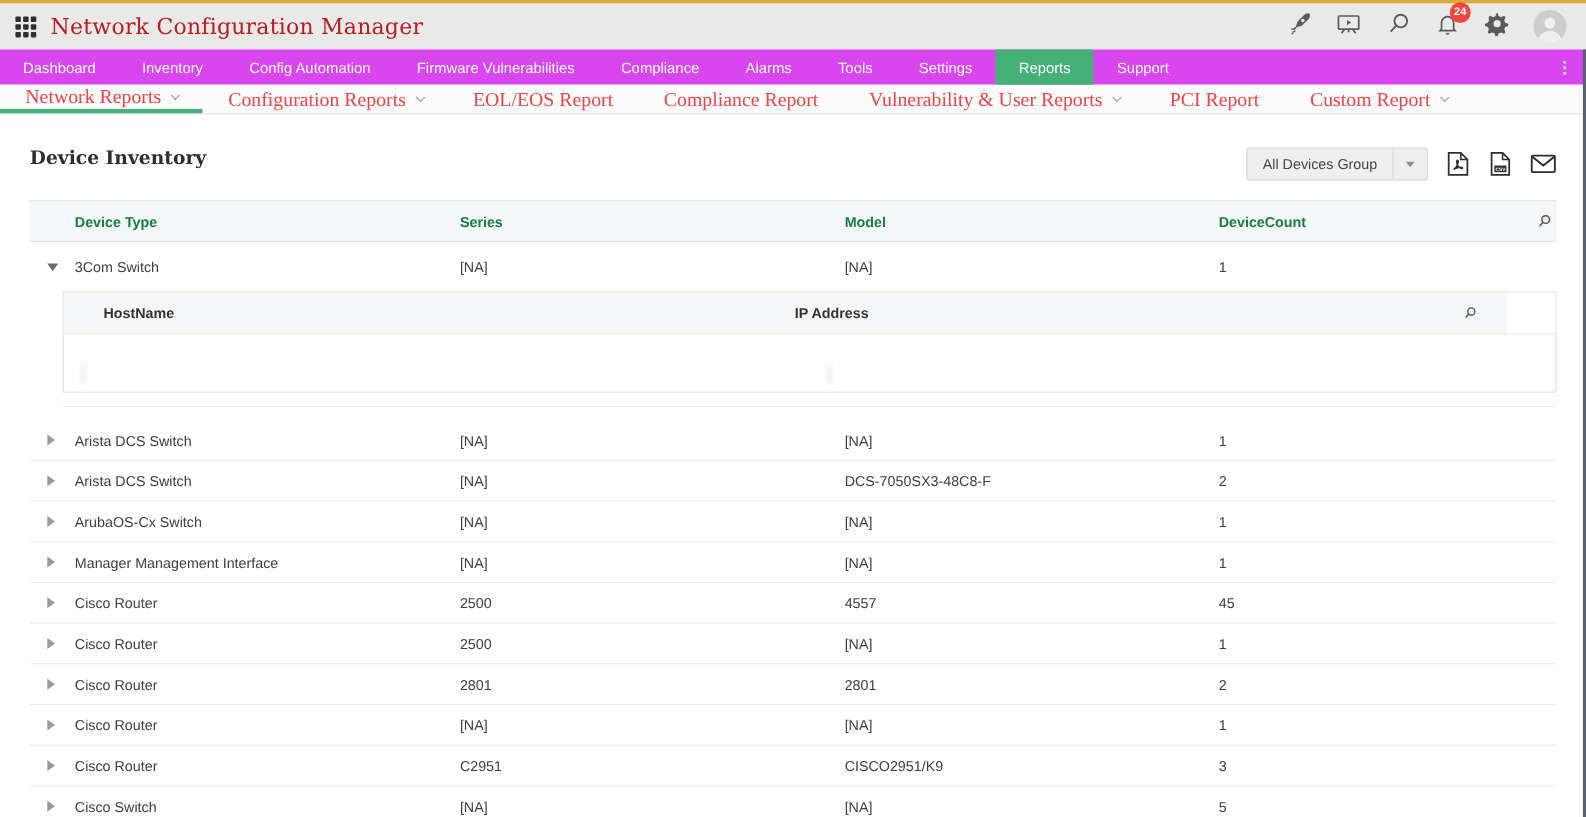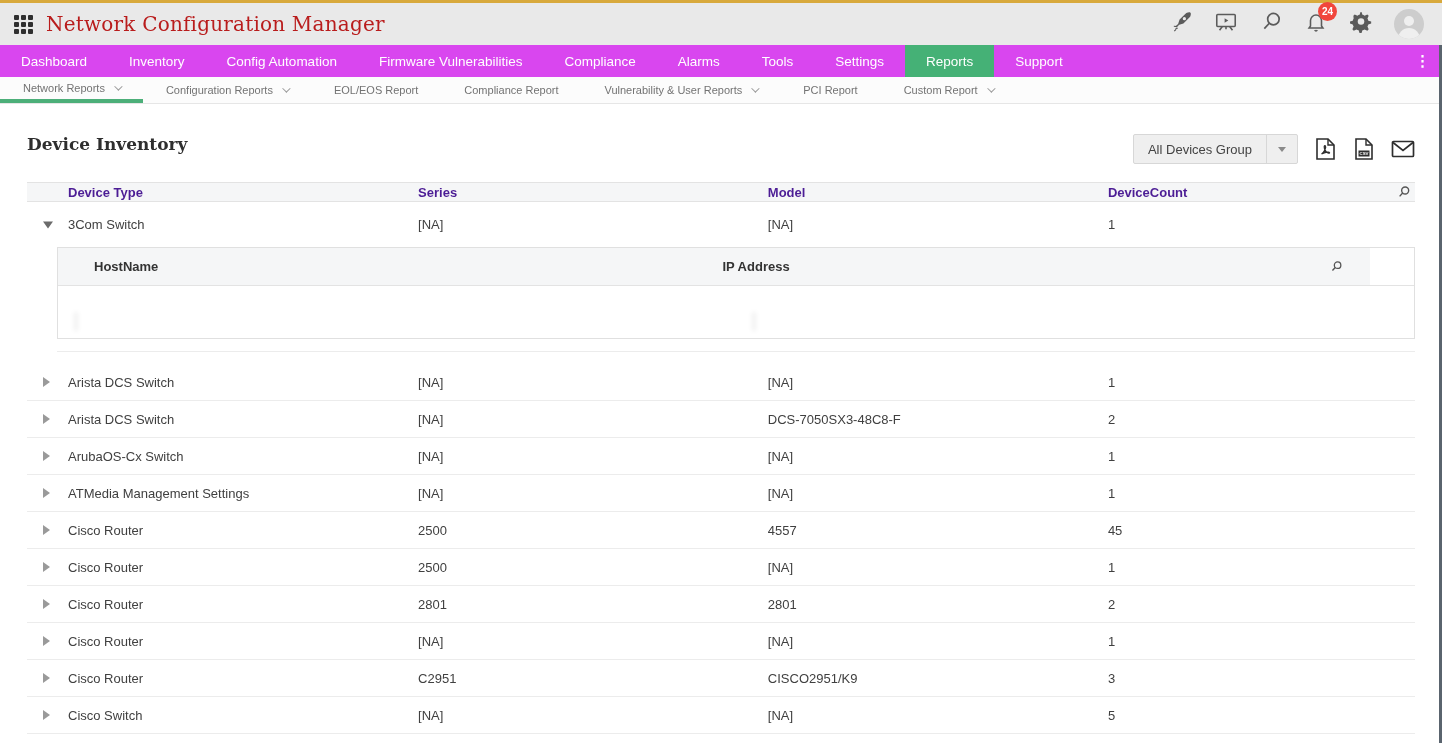--- a/index.html
+++ b/index.html
@@ -26,22 +26,22 @@
   
   .nav { height:32px; background:#d946ef; display:flex; align-items:stretch; color:#fff; }
   .nav-item { display:flex; align-items:center; padding:0 21px; font-size:13.5px; cursor:pointer; }
   .nav-item.active { background:#45b176; }
   .nav-kebab { margin-left:auto; display:flex; align-items:center; padding:0 12px;
     font-size:15px; font-weight:bold; letter-spacing:0; cursor:pointer; }
 
   
   .subnav { height:27px; background:#fcfcfc; border-bottom:1px solid #e6e6e6;
     display:flex; align-items:stretch; }
-  .subnav-item { display:flex; align-items:center; gap:9px; padding:0 23px; color:#737373;
-    font-size:11px; cursor:pointer; position:relative; }
+  .subnav-item { display:flex; align-items:center; gap:9px; padding:0 23px; color:#ef4444;
+    font-size:18px; cursor:pointer; position:relative;font-family:Liberation Serif, serif; }
   .subnav-item.active { border-bottom:4px solid #4caf79; }
   .caret { width:6px; height:6px; border-right:1.4px solid #9a9a9a; border-bottom:1.4px solid #9a9a9a;
     transform:rotate(45deg) translateY(-2px); }
 
   
   .page-head { display:flex; align-items:flex-start; padding:30px 27px 18px 27px; }
   .page-title { font-family:"DejaVu Serif","Liberation Serif",serif; font-weight:bold;
     font-size:17px; color:#2e2e2e; }
   .head-controls { margin-left:auto; display:flex; align-items:center; gap:15px; }
   .group-select { display:flex; align-items:stretch; height:30px; background:#efefef;
@@ -49,23 +49,23 @@
   .group-select .gs-label { display:flex; align-items:center; padding:0 14px; min-width:123px; color:#444; }
   .group-select .gs-arrow { width:31px; border-left:1px solid #d7d7d7; display:flex;
     align-items:center; justify-content:center; }
   .gs-arrow i { width:0; height:0; border-left:4px solid transparent; border-right:4px solid transparent;
     border-top:5px solid #8a8a8a; }
   .exp-ic { width:24px; height:24px; color:#2e2e2e; cursor:pointer; display:flex;
     align-items:center; justify-content:center; }
 
   
   .tbl { margin:0 27px 0 27px; }
-  .thead { display:grid; grid-template-columns:27.6% 25.2% 24.5% 1fr 30px; height:20px;
+  .thead { display:grid; grid-template-columns:27.6% 25.2% 24.5% 1fr 30px; height:38px;
     background:#f5f6f7; border-top:1px solid #e3e3e3; border-bottom:1px solid #e3e3e3;
-    align-items:center; font-weight:bold; color:#4c1d95; }
+    align-items:center; font-weight:bold; color:#15803d; }
   .thead .c1 { padding-left:41px; } .c2,.c3,.c4 { padding-left:8px; }
   .th-search { display:flex; justify-content:flex-end; padding-right:4px; color:#555; cursor:pointer; }
   .trow { display:grid; grid-template-columns:27.6% 25.2% 24.5% 1fr 30px; height:37px;
     align-items:center; border-bottom:1px solid #ececec; position:relative; cursor:pointer; }
   .trow.expanded { height:45px; border-bottom:none; }
   .trow .c1 { padding-left:41px; }
   .arrow { position:absolute; left:16px; top:50%; transform:translateY(-50%); width:0; height:0; }
   .arrow.right { border-top:5px solid transparent; border-bottom:5px solid transparent;
     border-left:7px solid #9a9a9a; }
   .arrow.down { border-left:5px solid transparent; border-right:5px solid transparent;
@@ -286,21 +286,21 @@
         <div class="trow">
           <span class="arrow right"></span>
           <div class="c1">ArubaOS-Cx Switch</div>
           <div class="c2">[NA]</div>
           <div class="c3">[NA]</div>
           <div class="c4">1</div>
           <div></div>
         </div>
         <div class="trow">
           <span class="arrow right"></span>
-          <div class="c1">ATMedia Management Settings</div>
+          <div class="c1">Manager Management Interface</div>
           <div class="c2">[NA]</div>
           <div class="c3">[NA]</div>
           <div class="c4">1</div>
           <div></div>
         </div>
         <div class="trow">
           <span class="arrow right"></span>
           <div class="c1">Cisco Router</div>
           <div class="c2">2500</div>
           <div class="c3">4557</div>

